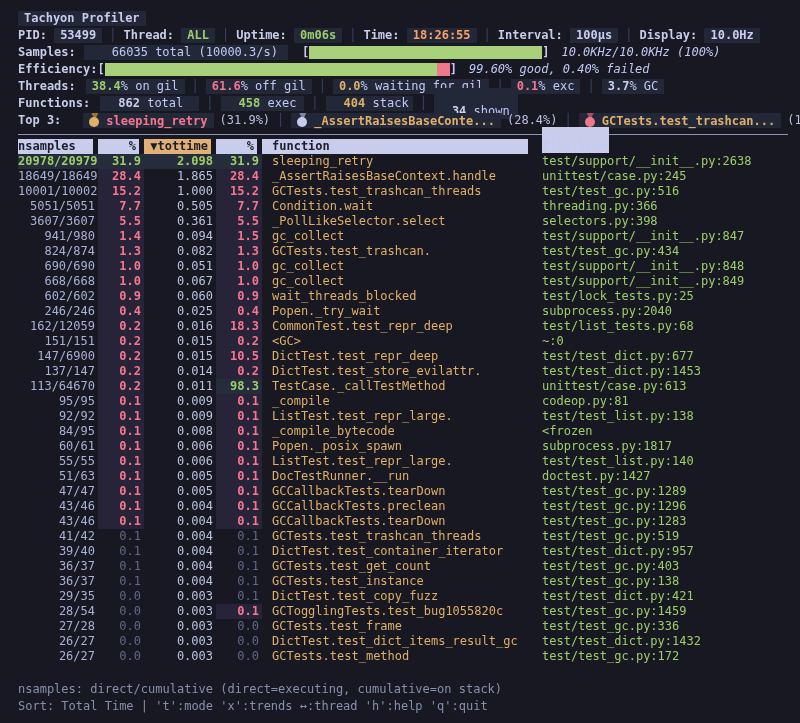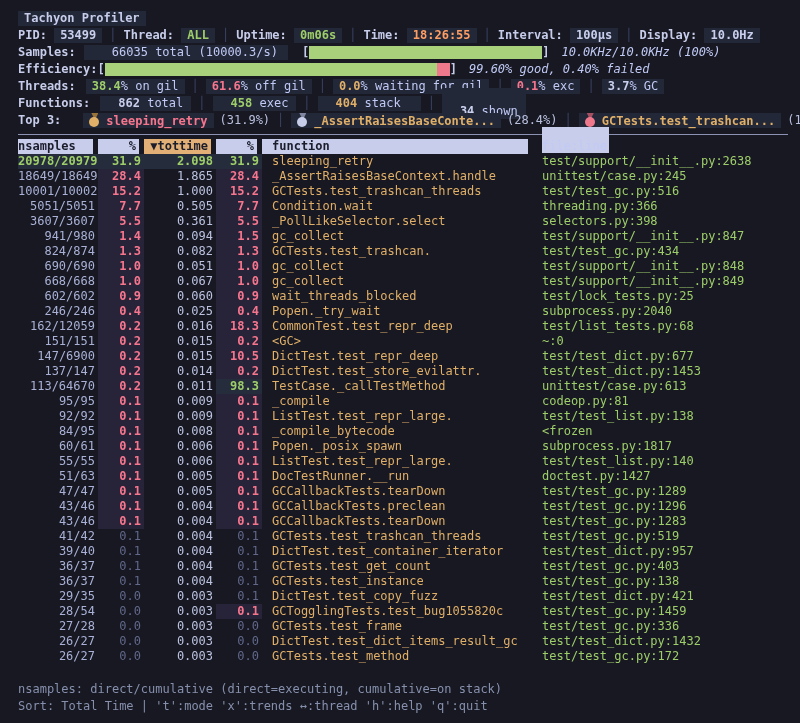--- a/index.html
+++ b/index.html
@@ -109,25 +109,25 @@
     <span class="sep">│</span>
     <span class="box"><span class="c-orange">0.0</span><span class="suffix">% waiting for gil</span></span>
     <span class="sep">│</span>
     <span class="box"><span class="c-red">0.1</span><span class="suffix">% exc</span></span>
     <span class="sep">│</span>
     <span class="box"><span class="c-fg">3.7</span><span class="suffix">% GC</span></span>
   </div>
 
   <div class="line">
     <span class="lbl" style="margin-right:10px;">Functions:</span>
-    <span class="box" style="padding:0 8px 0 18px;"><span class="c-fg">862</span><span class="suffix">&nbsp;</span><span class="suffix">total</span></span>
+    <span class="box" style="padding:0 16px 0 18px;"><span class="c-fg">862</span><span class="suffix">&nbsp;</span><span class="suffix">total</span></span>
     <span class="sep">│</span>
     <span class="box" style="padding:0 8px 0 18px;"><span class="c-green">458</span><span class="suffix">&nbsp;</span><span class="suffix">exec</span></span>
     <span class="sep">│</span>
-    <span class="box" style="padding:0 20px 0 18px;"><span class="c-orange">404</span><span class="suffix">&nbsp;</span><span class="suffix">stack</span></span>
+    <span class="box" style="padding:0 4px 0 18px;"><span class="c-orange">404</span><span class="suffix">&nbsp;</span><span class="suffix">stack</span></span>
     <span class="sep">│</span>
     <span class="box" style="padding:16px 8px 0 18px;"><span class="c-fg">34</span><span class="suffix">&nbsp;</span><span class="suffix">shown</span></span>
   </div>
 
   <div class="line">
     <span class="lbl" style="margin-right:22px;">Top 3:</span>
     <span class="box"><span class="medal medal-gold"></span><span class="t3name red">sleeping_retry</span></span>
     <span class="pct-out">(31.9%)</span>
     <span class="sep">│</span>
     <span class="box"><span class="medal medal-silver"></span><span class="t3name gold">_AssertRaisesBaseConte...</span></span>

